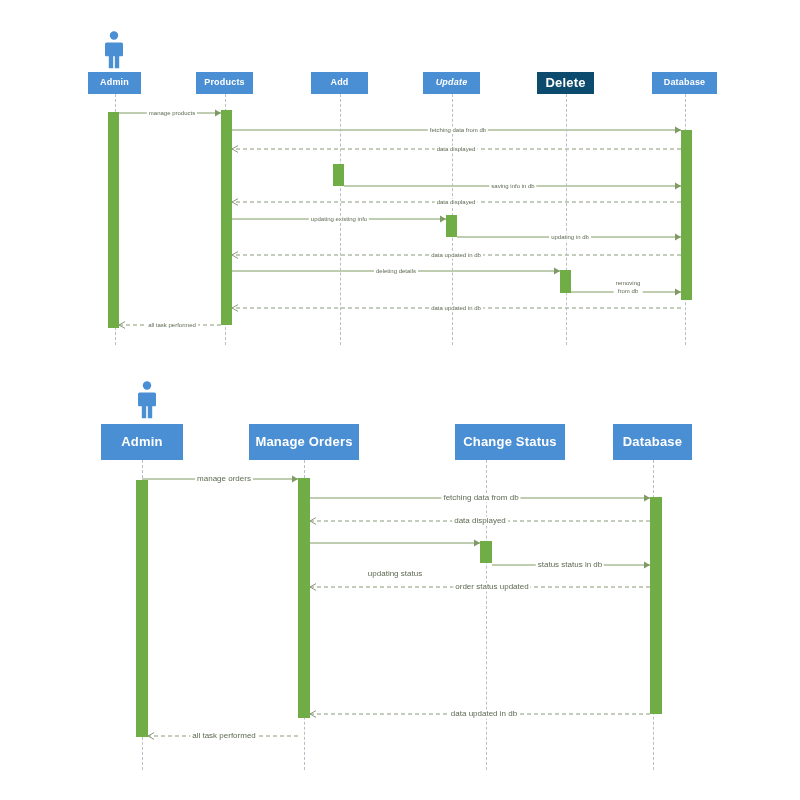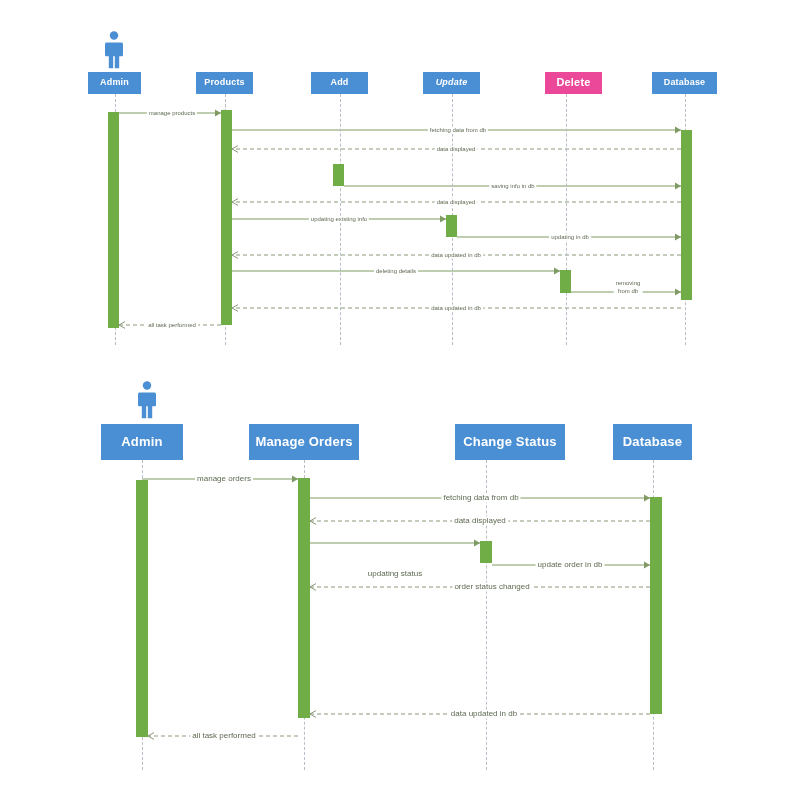--- a/index.html
+++ b/index.html
@@ -144,21 +144,21 @@
       </div>
       <div class="lifeline" style="left: 339.5px; top: 94px; height: 251px; border-left-color: rgb(183, 190, 200);"></div>
       <div class="lifebox" style="left: 311px; top: 72px; width: 57px; height: 22px; font-size: 9px; background: rgb(74, 143, 212);">
         <span>Add</span>
       </div>
       <div class="lifeline" style="left: 451.5px; top: 94px; height: 251px; border-left-color: rgb(183, 190, 200);"></div>
       <div class="lifebox" style="left: 423px; top: 72px; width: 57px; height: 22px; font-size: 9px; background: rgb(74, 143, 212); font-style: italic;">
         <span>Update</span>
       </div>
       <div class="lifeline" style="left: 565.5px; top: 94px; height: 251px; border-left-color: rgb(183, 190, 200);"></div>
-      <div class="lifebox" style="left: 537px; top: 72px; width: 57px; height: 22px; font-size: 11px; background: #ec4899; margin-left: 8px;">
+      <div class="lifebox" style="left: 537px; top: 72px; width: 57px; height: 22px; font-size: 13px; background: #0c4a6e;">
         <span>Delete</span>
       </div>
       <div class="lifeline" style="left: 684.5px; top: 94px; height: 251px; border-left-color: rgb(183, 190, 200);"></div>
       <div class="lifebox" style="left: 652px; top: 72px; width: 65px; height: 22px; font-size: 9px; background: rgb(74, 143, 212);">
         <span>Database</span>
       </div>
       <div class="activation" style="left: 108px; top: 112px; width: 11px; height: 216px; background: rgb(112, 173, 71);"></div>
       <div class="activation" style="left: 221px; top: 110px; width: 11px; height: 215px; background: rgb(112, 173, 71);"></div>
       <div class="activation" style="left: 333px; top: 164px; width: 11px; height: 22px; background: rgb(112, 173, 71);"></div>
       <div class="activation" style="left: 446px; top: 215px; width: 11px; height: 22px; background: rgb(112, 173, 71);"></div>
@@ -234,18 +234,18 @@
         <span>Database</span>
       </div>
       <div class="activation" style="left: 136px; top: 480px; width: 12px; height: 257px; background: rgb(112, 173, 71);"></div>
       <div class="activation" style="left: 298px; top: 478px; width: 12px; height: 240px; background: rgb(112, 173, 71);"></div>
       <div class="activation" style="left: 480px; top: 541px; width: 12px; height: 22px; background: rgb(112, 173, 71);"></div>
       <div class="activation" style="left: 650px; top: 497px; width: 12px; height: 217px; background: rgb(112, 173, 71);"></div>
       <div class="msg-label" style="left: 224px; top: 479px; font-size: 8px; color: rgb(95, 106, 82);">manage orders</div>
       <div class="msg-label" style="left: 481px; top: 498px; font-size: 8px; color: rgb(95, 106, 82);">fetching data from  db</div>
       <div class="msg-label" style="left: 480px; top: 521px; font-size: 8px; color: rgb(95, 106, 82);">data displayed</div>
       <div class="msg-label" style="left: 395px; top: 574px; font-size: 8px; color: rgb(95, 106, 82);">updating status</div>
-      <div class="msg-label" style="left: 570px; top: 565px; font-size: 8px; color: rgb(95, 106, 82);">update order in db</div>
-      <div class="msg-label" style="left: 492px; top: 587px; font-size: 8px; color: rgb(95, 106, 82);">order status changed</div>
+      <div class="msg-label" style="left: 570px; top: 565px; font-size: 8px; color: rgb(95, 106, 82);">status status in db</div>
+      <div class="msg-label" style="left: 492px; top: 587px; font-size: 8px; color: rgb(95, 106, 82);">order status updated</div>
       <div class="msg-label" style="left: 484px; top: 714px; font-size: 8px; color: rgb(95, 106, 82);">data updated in db</div>
       <div class="msg-label" style="left: 224px; top: 736px; font-size: 8px; color: rgb(95, 106, 82);">all task performed</div>
     </div>
   </div>
 
 </body></html>

